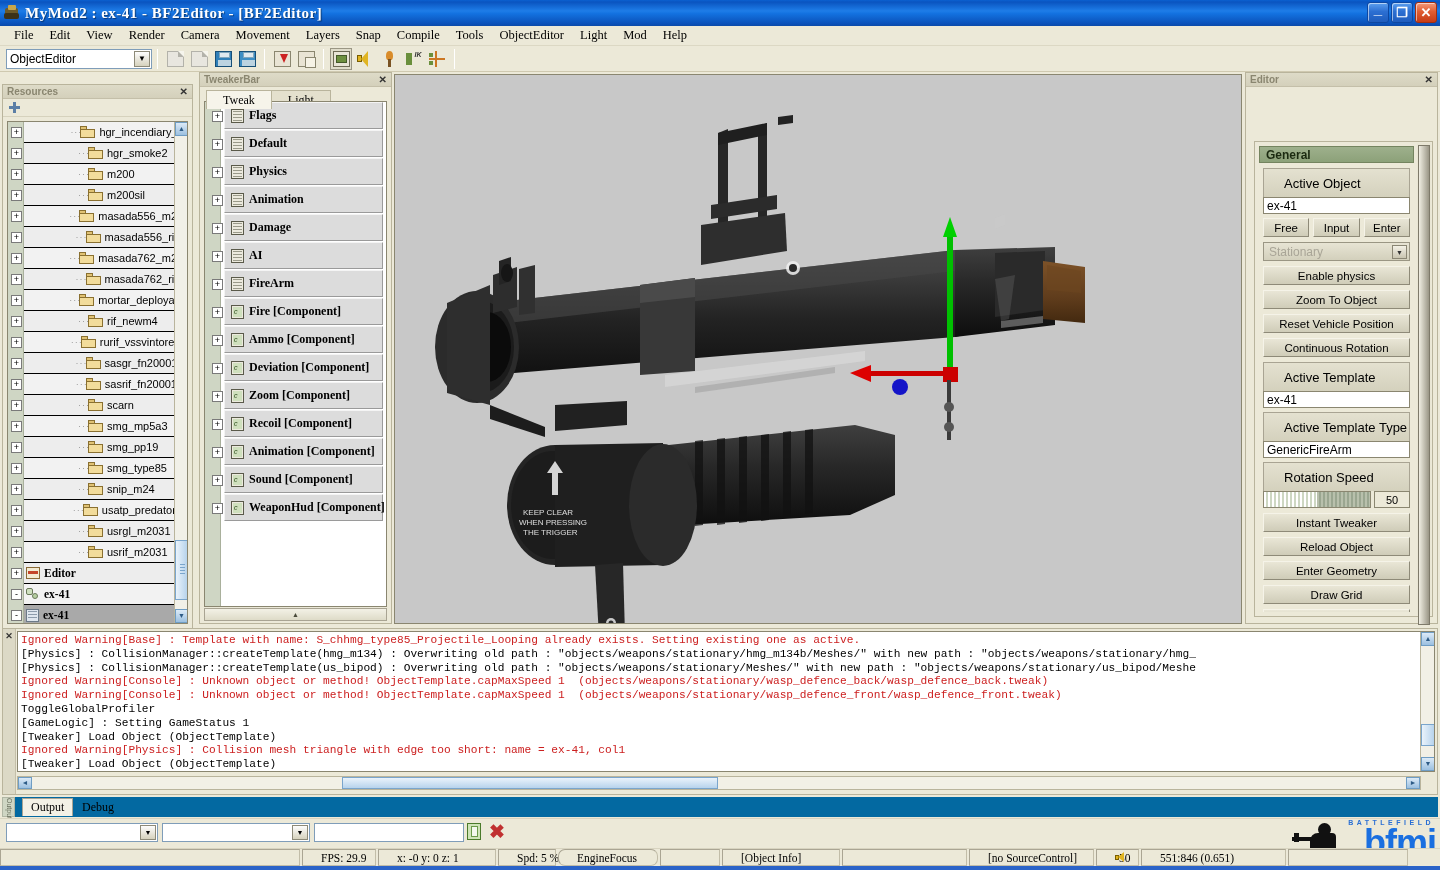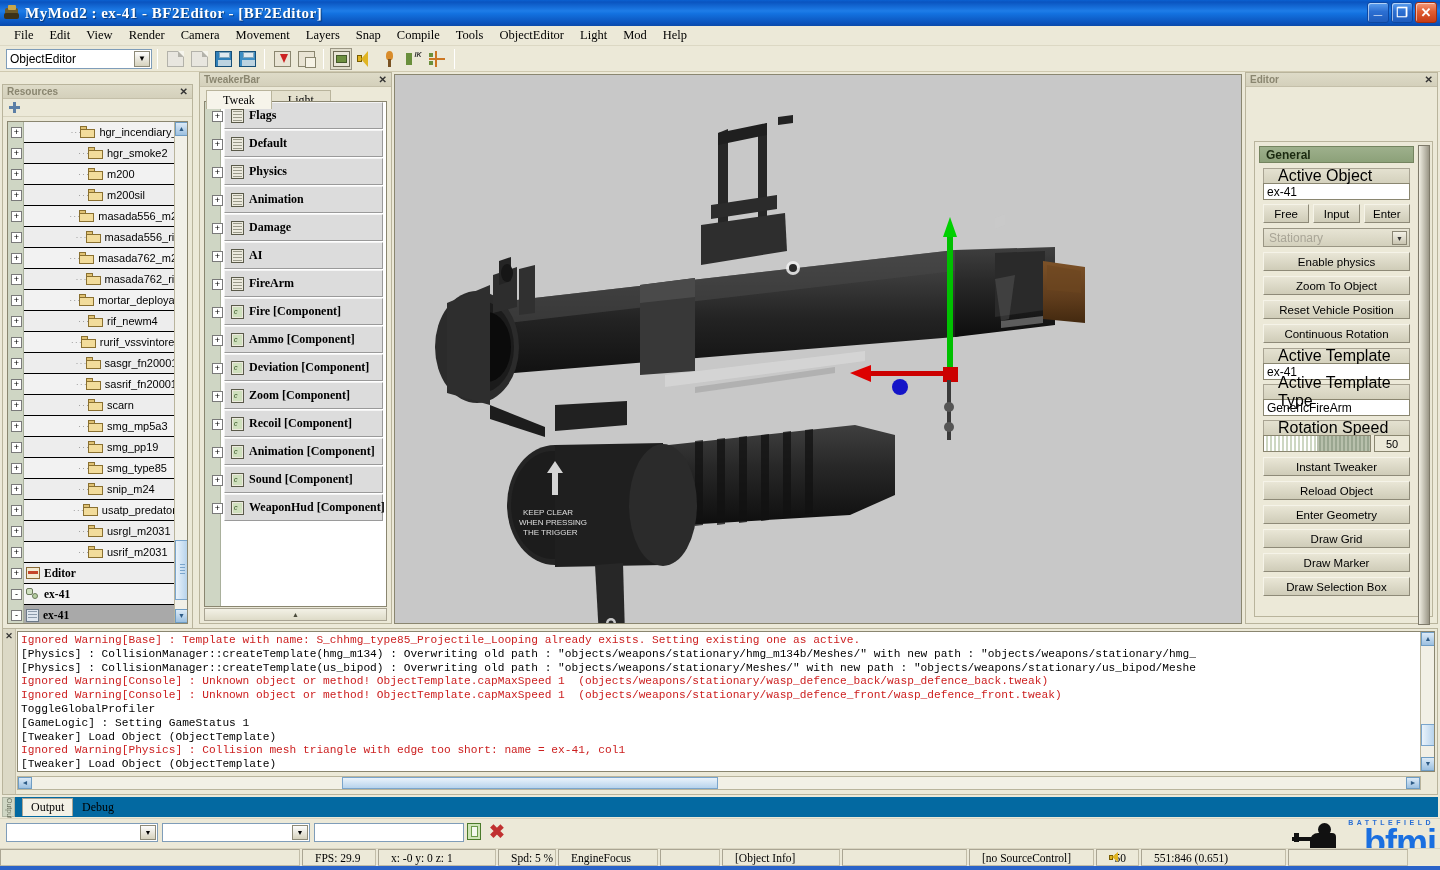--- a/index.html
+++ b/index.html
@@ -259,24 +259,24 @@
   .ep-scroll-thumb { position:absolute; left:1px; top:2px; width:12px; height:480px; background:linear-gradient(to right,#f0eee2,#9a9686); border:1px solid #7e7a6a;}
   .ep-inner { position:absolute; left:4px; top:4px; right:18px; bottom:4px; overflow:hidden; }
   .grp-head {
     height: 17px; background: linear-gradient(to bottom,#9eb08c,#8ca179);
     border:1px solid #74845f; display:flex; align-items:center; padding-left:6px;
     font-family:"Liberation Sans",sans-serif; font-size:12px; font-weight:bold; color:#1b2a10;
     margin-bottom: 5px;
   }
   .grp-body { padding: 0 4px; }
   .fld-label {
-    height: 15px; background: linear-gradient(to bottom,#e4e1d0,#d4d1bd);
+    height: 29px; background: linear-gradient(to bottom,#e4e1d0,#d4d1bd);
     border:1px solid #a9a493; border-bottom:none;
-    font-family:"Liberation Sans",sans-serif; font-size:16px; color:#000;
-    padding-left:14px; display:flex; align-items:center;
+    font-family:"Liberation Sans",sans-serif; font-size:13px; color:#000;
+    padding-left:20px; display:flex; align-items:center;
   }
   .fld-input {
     height: 17px; background:#fff; border:1px solid #8a8670;
     font-family:"Liberation Sans",sans-serif; font-size:12px; color:#000;
     padding-left:3px; display:flex; align-items:center; margin-bottom:4px;
   }
   .btn-row { display:flex; gap:4px; margin-bottom:5px; }
   .ebtn {
     flex:1; height:19px; background:linear-gradient(to bottom,#e9e6d6,#cfccb8);
     border:1px solid #8e8a78; border-top-color:#f5f3e8; border-left-color:#f5f3e8;
@@ -398,21 +398,21 @@
   }
 
   
   #statusbar {
     position:absolute; left:0; top:848px; width:1440px; height:18px;
     background:#ece9d8; display:flex; align-items:stretch;
     border-top:1px solid #d8d4c0;
   }
   .sb-cell {
     border:1px solid #c2bda8; border-top-color:#aaa593; border-left-color:#aaa593;
-    margin-right:2px; display:flex; align-items:center; padding:0 12px;
+    margin-right:2px; display:flex; align-items:center; padding:0 18px;
     font-family:"Liberation Serif",serif; font-size:11.5px; color:#000; white-space:nowrap;
   }
   .sb-spk { width:13px;height:11px;position:relative;margin-right:4px;}
   .sb-spk .c{position:absolute;left:0;top:3px;width:4px;height:5px;background:#e0b422;border:1px solid #7a5e00;}
   .sb-spk .h{position:absolute;left:3px;top:0;width:0;height:0;border-top:5.5px solid transparent;border-bottom:5.5px solid transparent;border-right:6px solid #e0b422;}
   .bluestrip { position:absolute; left:0; top:866px; width:1440px; height:4px; background:#2a63c8;}
 
   
   #model { position:absolute; left:0; top:0; width:848px; height:550px; }
 </style>
@@ -1178,21 +1178,21 @@
       </div>
       <div class="sb-cell" style="width: 74px;">
         <span>FPS: 29.9</span>
       </div>
       <div class="sb-cell" style="width: 118px;">
         <span>x: -0 y: 0 z: 1</span>
       </div>
       <div class="sb-cell" style="width: 58px;">
         <span>Spd: 5 %</span>
       </div>
-      <div class="sb-cell" style="width: 100px;">
+      <div class="sb-cell" style="width: 100px; border-radius: 7px;">
         <span>EngineFocus</span>
       </div>
       <div class="sb-cell" style="width: 60px;">
         <span></span>
       </div>
       <div class="sb-cell" style="width: 118px;">
         <span>[Object Info]</span>
       </div>
       <div class="sb-cell" style="width: 125px;">
         <span></span>

